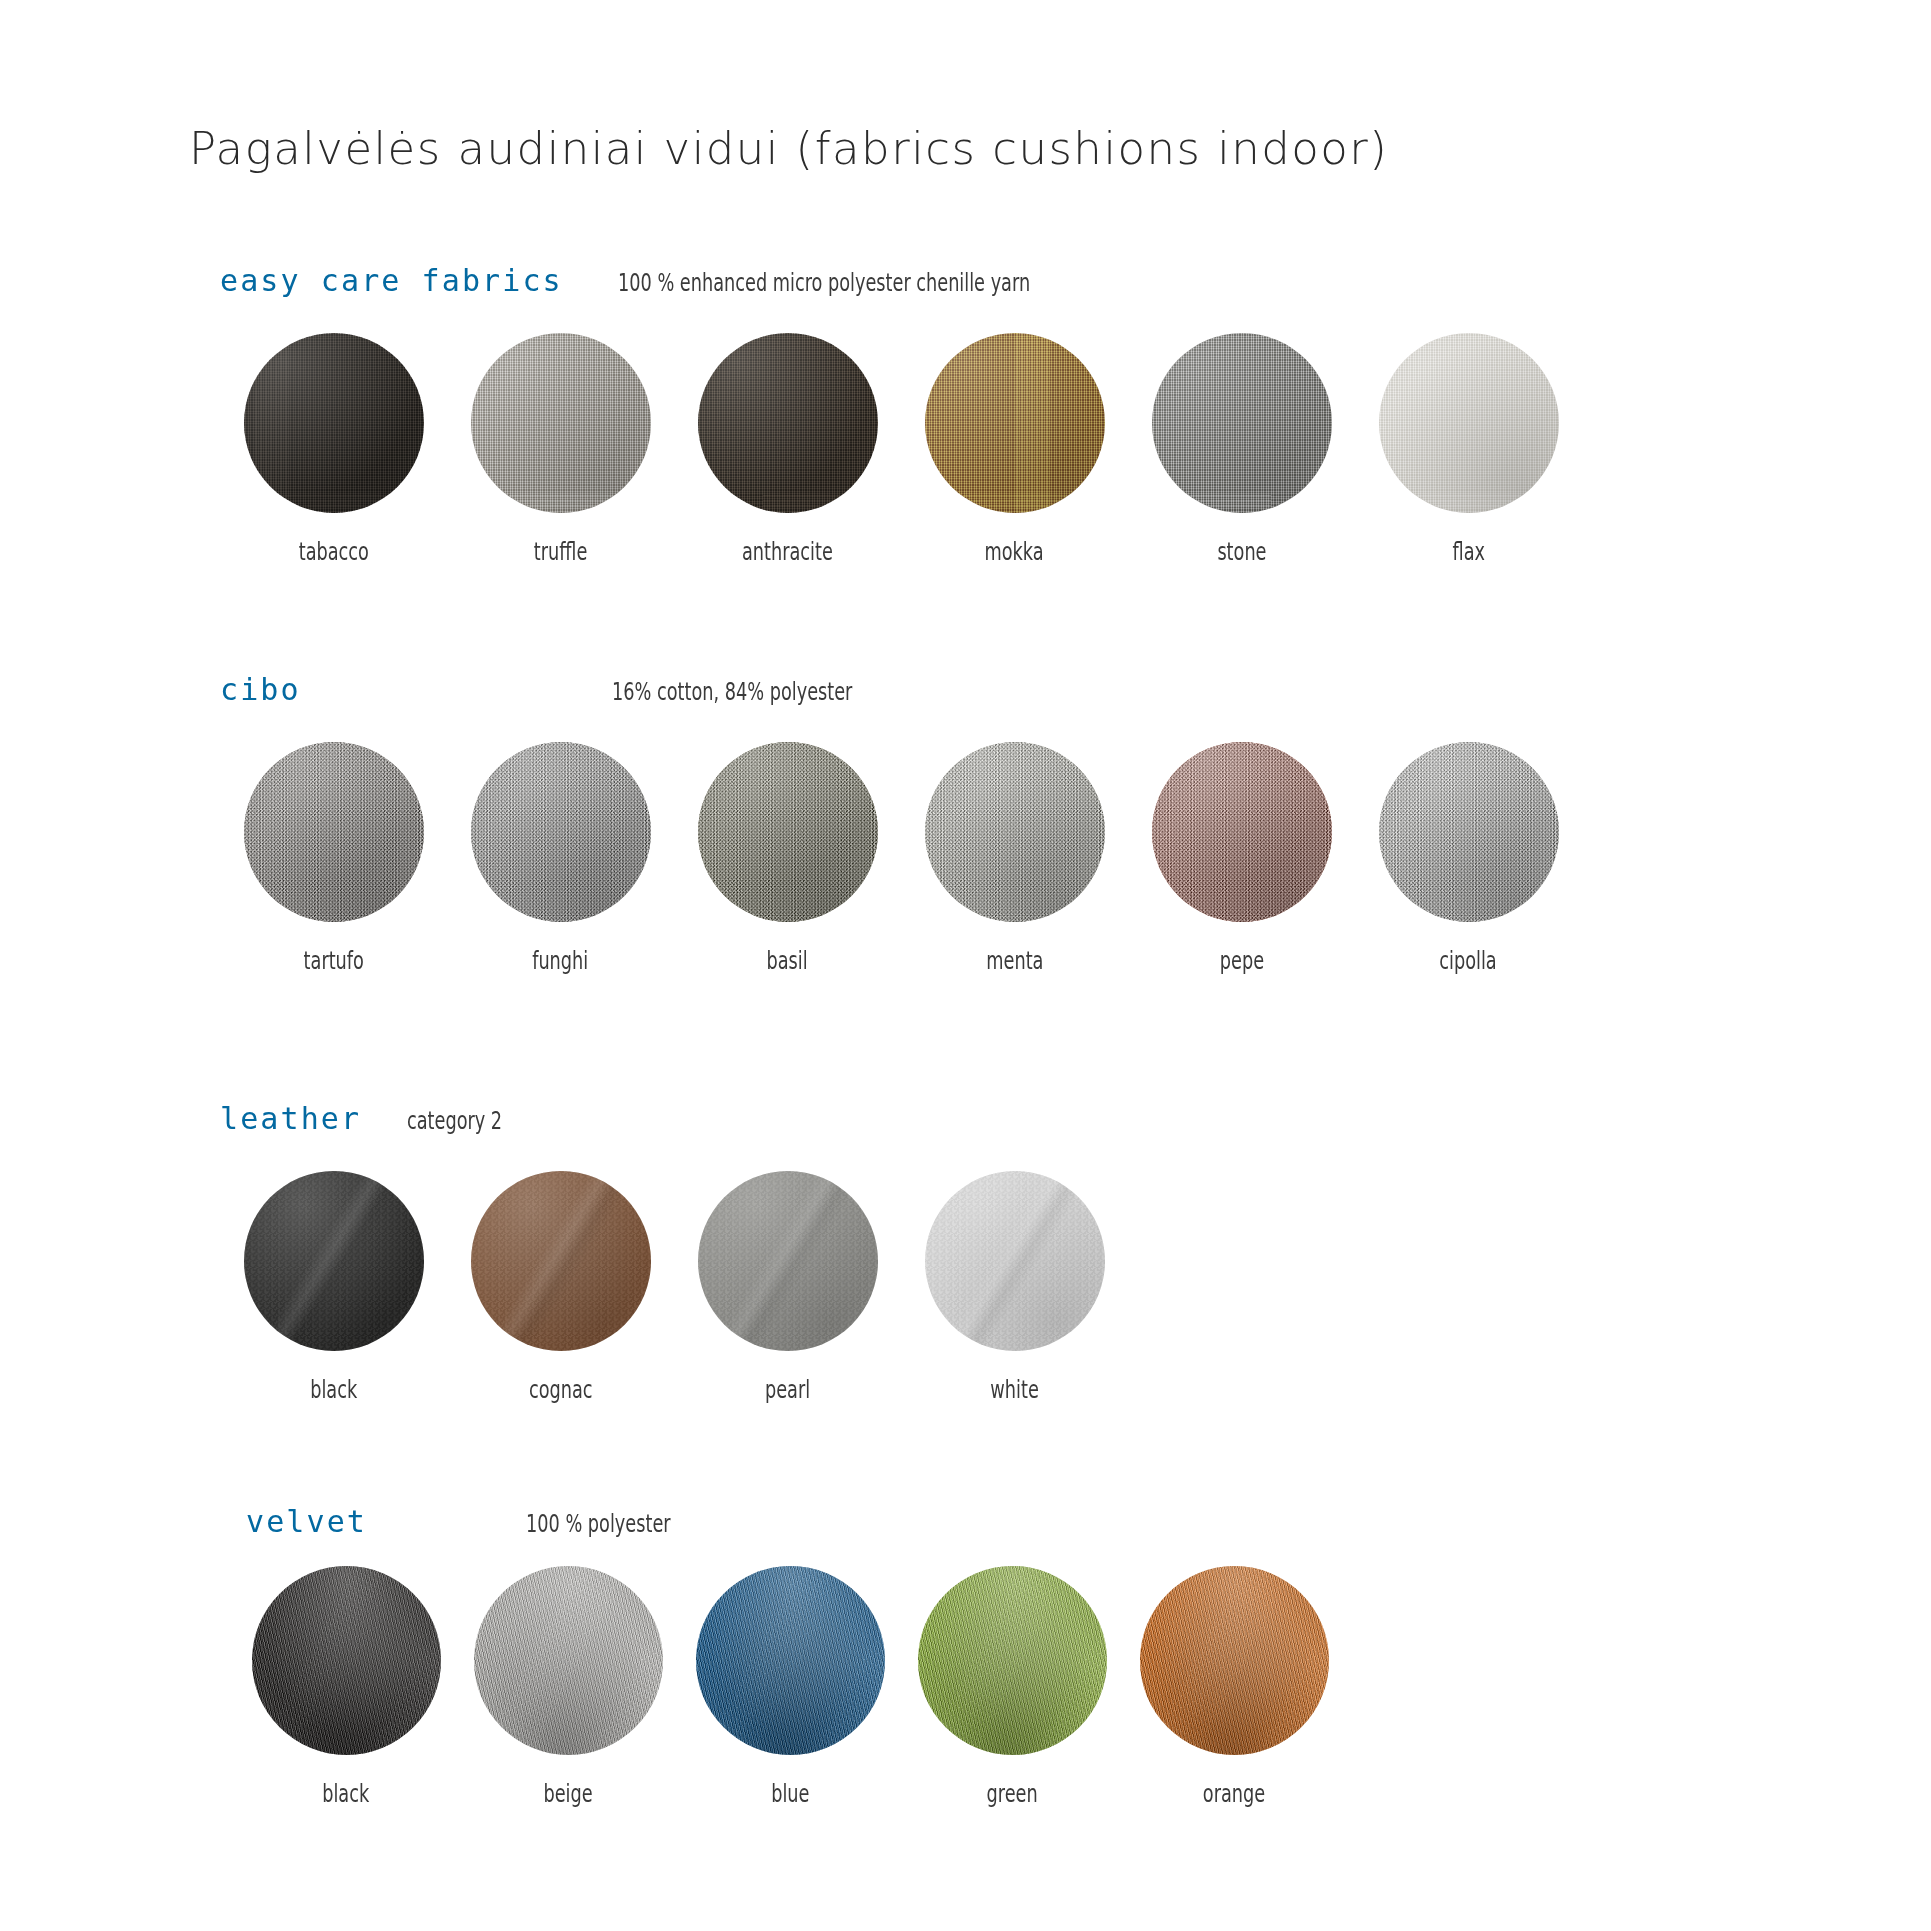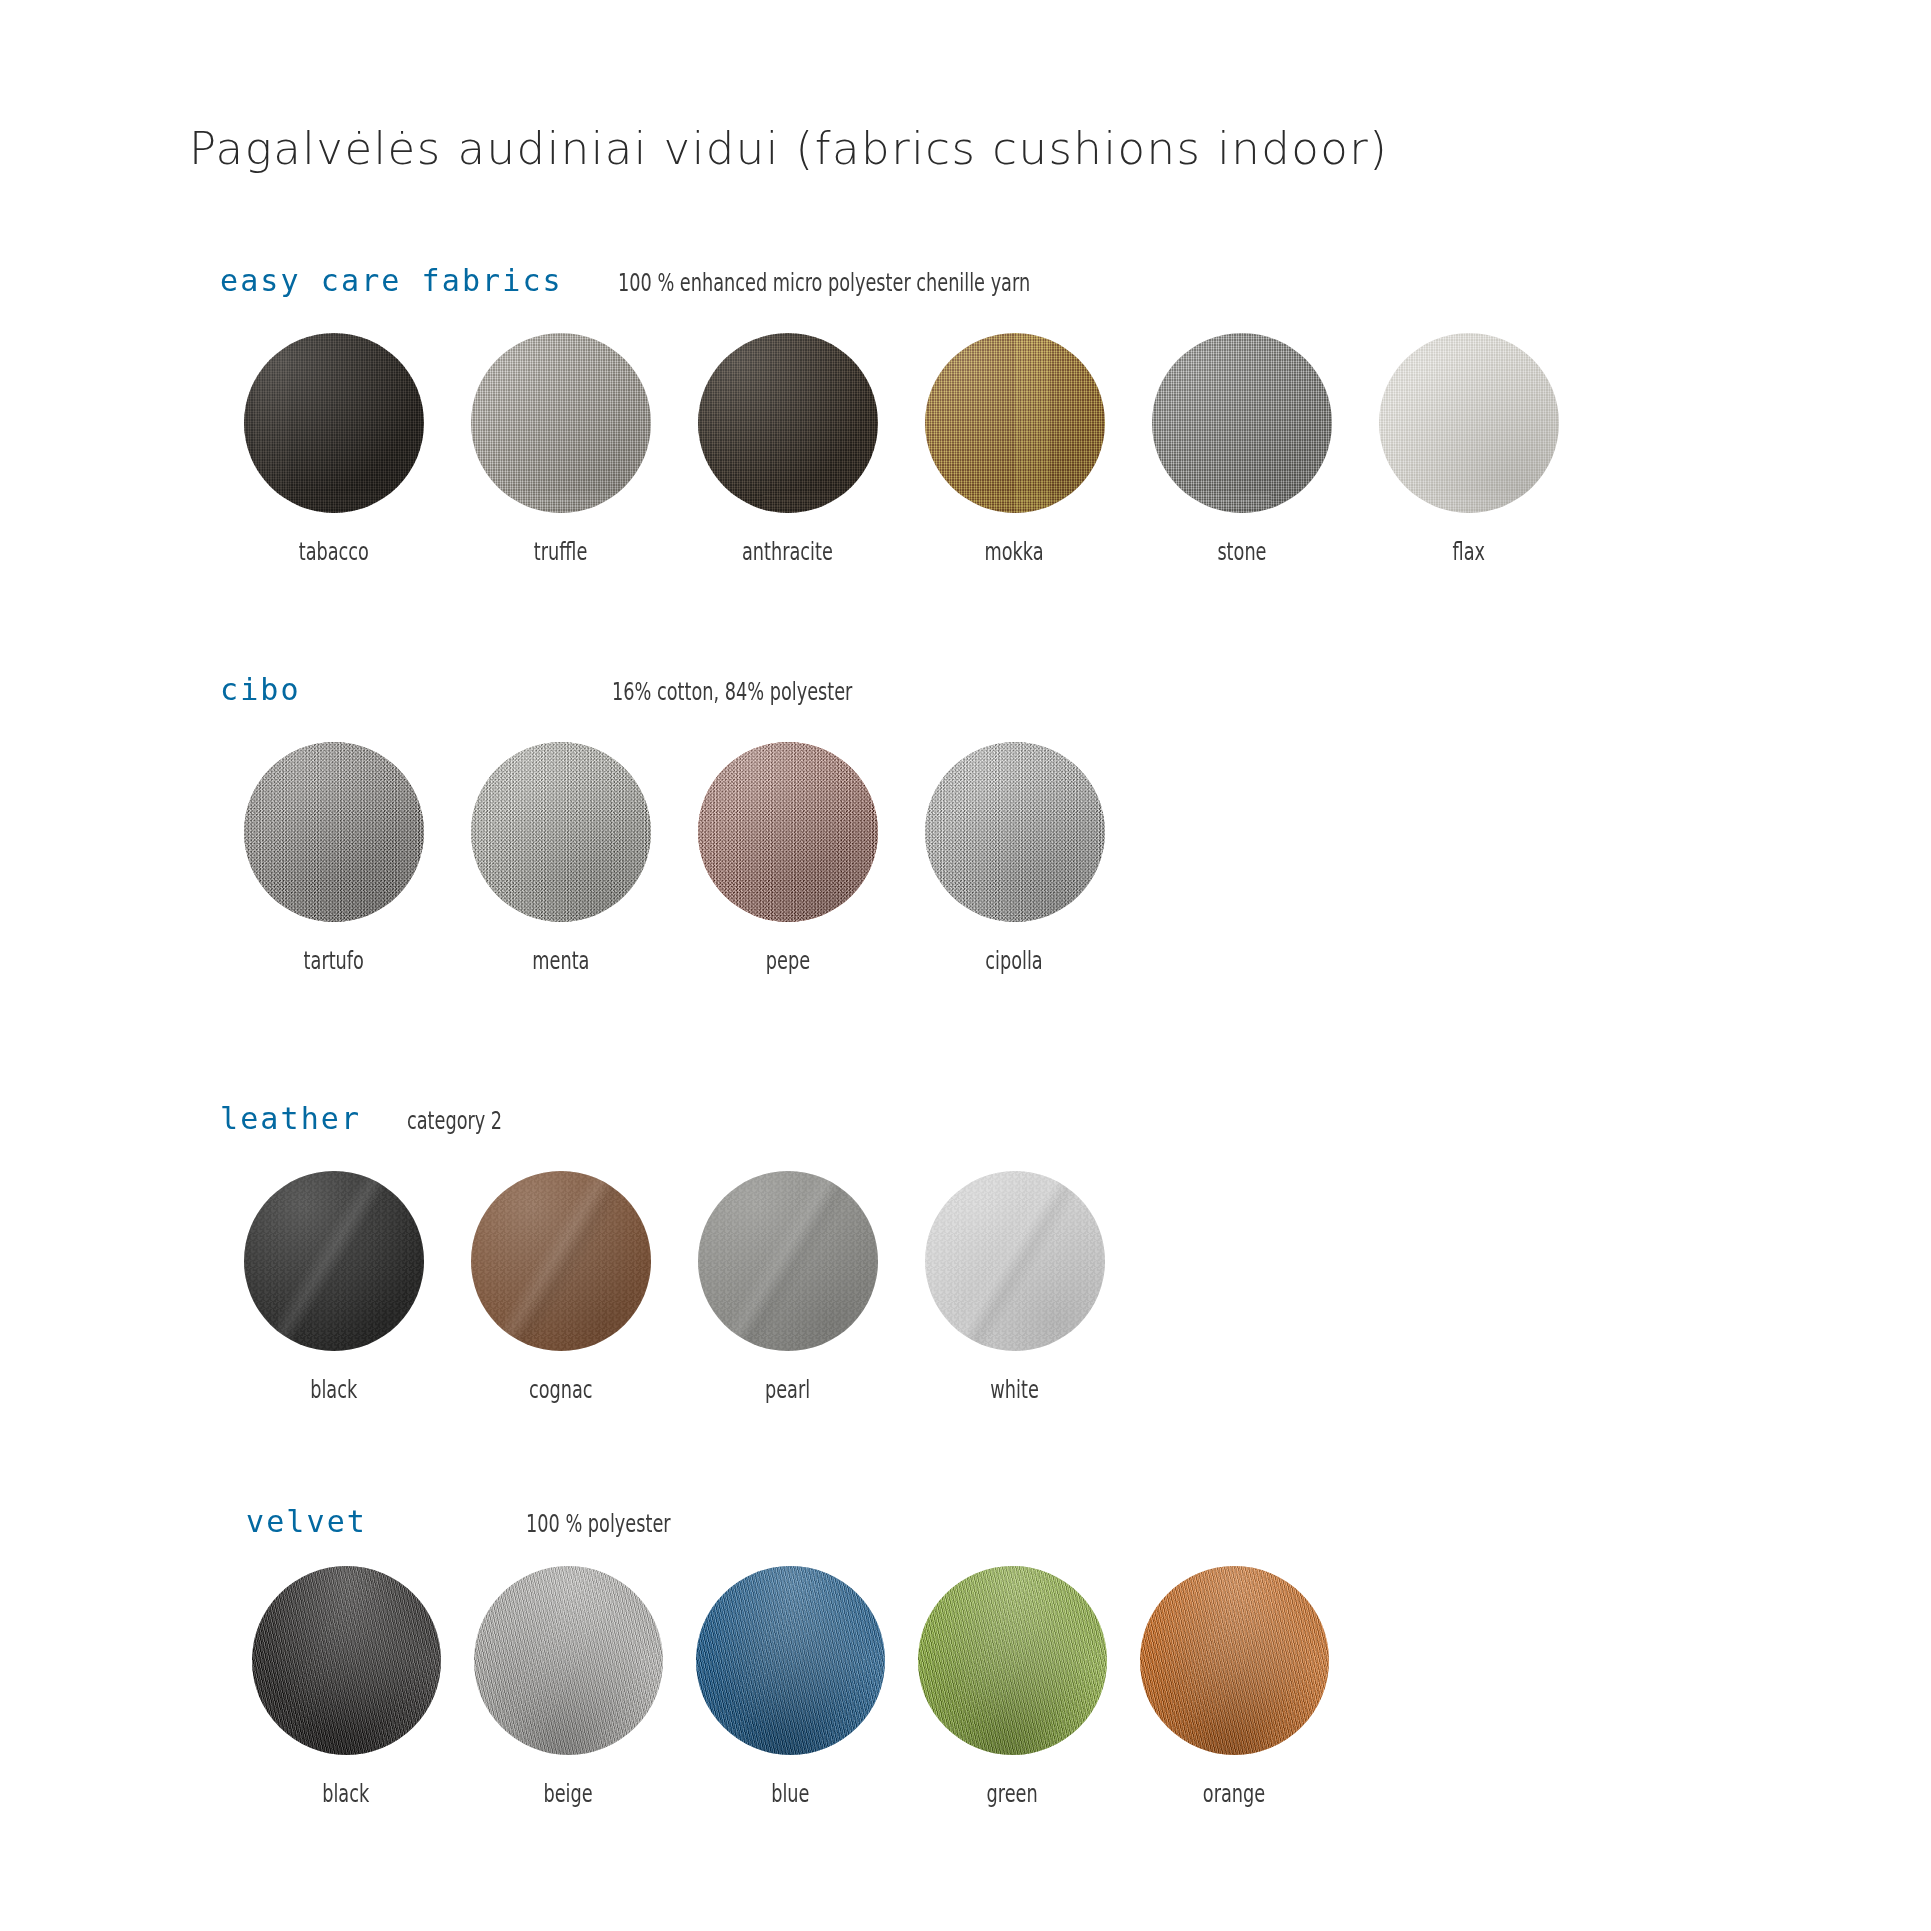--- a/index.html
+++ b/index.html
@@ -274,20 +274,36 @@
     <div class="swatch-row">
         <div class="swatch">
           <div class="disc speckle" style="background-color: rgb(112, 106, 99);">
             <div class="tex"></div>
             <div class="tex2"></div>
             <div class="tex3"></div>
           </div>
           <div class="swatch-label">tartufo</div>
         </div>
         <div class="swatch">
+          <div class="disc speckle" style="background-color: rgb(141, 140, 137);">
+            <div class="tex"></div>
+            <div class="tex2"></div>
+            <div class="tex3"></div>
+          </div>
+          <div class="swatch-label">funghi</div>
+        </div>
+        <div class="swatch">
+          <div class="disc speckle" style="background-color: rgb(93, 91, 60);">
+            <div class="tex"></div>
+            <div class="tex2"></div>
+            <div class="tex3"></div>
+          </div>
+          <div class="swatch-label">basil</div>
+        </div>
+        <div class="swatch">
           <div class="disc speckle" style="background-color: rgb(179, 179, 166);">
             <div class="tex"></div>
             <div class="tex2"></div>
             <div class="tex3"></div>
           </div>
           <div class="swatch-label">menta</div>
         </div>
         <div class="swatch">
           <div class="disc speckle" style="background-color: rgb(163, 70, 50);">
             <div class="tex"></div>

